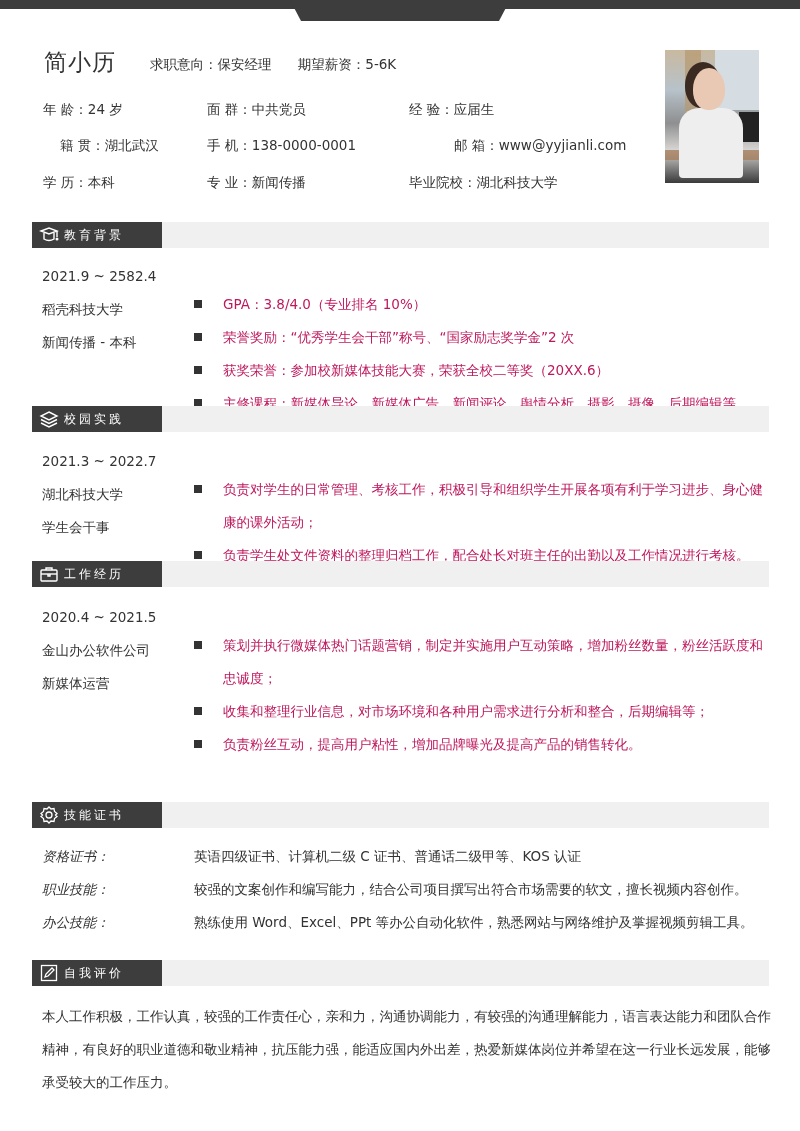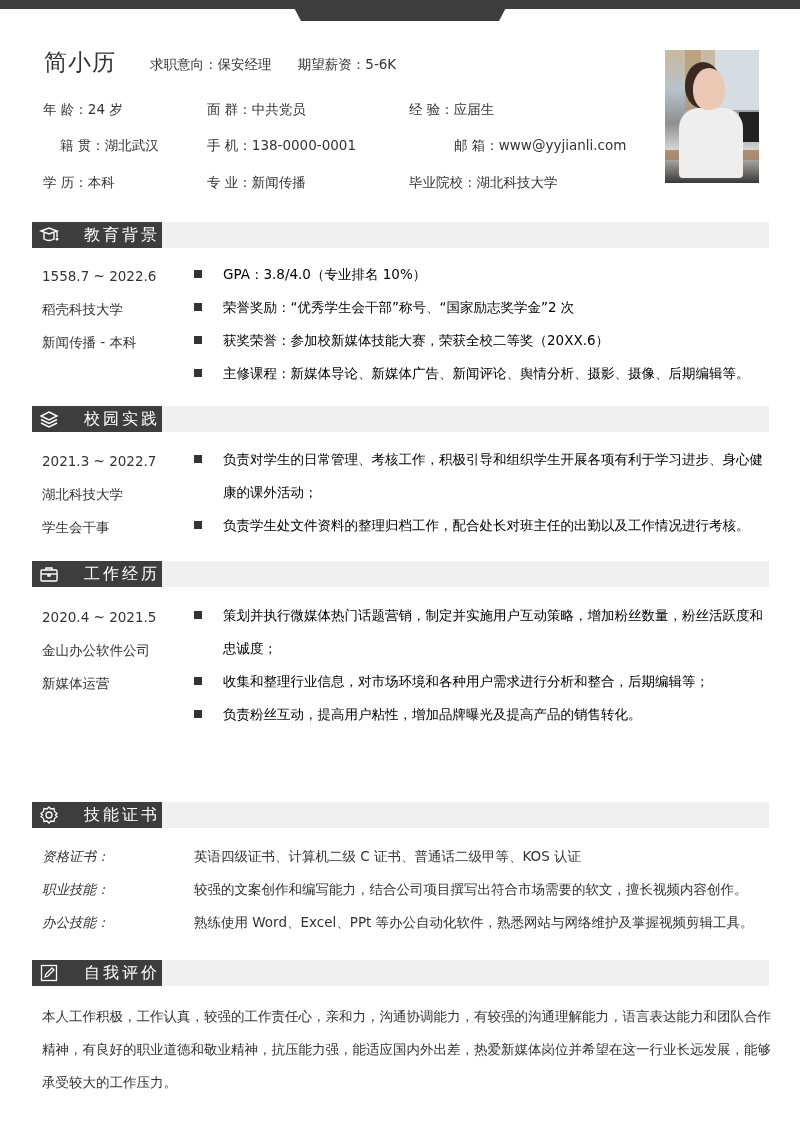--- a/index.html
+++ b/index.html
@@ -21,26 +21,26 @@
   .photo .curtain { position: absolute; left: 20px; top: 0; width: 16px; height: 65px; background: #b7986f; opacity: .7; }
   .photo .head { position: absolute; left: 28px; top: 18px; width: 32px; height: 42px; border-radius: 50% 50% 45% 45%; background: #e9c8b4; box-shadow: -6px -4px 0 2px #3a2a22; }
   .photo .body { position: absolute; left: 14px; top: 58px; width: 64px; height: 70px; border-radius: 20px 20px 4px 4px; background: #eeeeee; }
   .photo .monitor { position: absolute; left: 74px; top: 62px; width: 20px; height: 30px; background: #222; }
   .photo .desk { position: absolute; left: 0; top: 100px; width: 94px; height: 10px; background: #a67f5c; opacity: .8; }
 
   .section-header { position: absolute; left: 32px; width: 737px; height: 26px; background: #f0f0f0; }
   .section-header .tag { position: absolute; left: 0; top: 0; height: 26px; width: 130px; background: #3d3d3d; color: #fff;
                          display: flex; align-items: center; }
   .section-header .tag .icon { width: 22px; height: 22px; margin-left: 6px; display: flex; align-items: center; justify-content: center; }
-  .section-header .tag .title { margin-left: 24px; font-size: 16px; letter-spacing: 3px; }
+  .section-header .tag .title { margin-left: 4px; font-size: 12px; letter-spacing: 3px; }
 
   .left-col { position: absolute; left: 42px; font-size: 13.5px; color: #333; }
   .left-col div { height: 33px; line-height: 20px; white-space: nowrap; }
 
-  .bullets { position: absolute; left: 194px; width: 580px; font-size: 13.5px; color: #000000; }
+  .bullets { position: absolute; left: 194px; width: 580px; font-size: 13.5px; color: #be185d; margin-top: 30px; }
   .bullet { position: relative; padding-left: 29px; line-height: 33px; }
   .bullet::before { content: ""; position: absolute; left: 0; top: 12px; width: 8px; height: 8px; background: #333; }
 
   .skills { position: absolute; left: 42px; font-size: 13.5px; color: #333; }
   .skill-row { position: relative; height: 33px; white-space: nowrap; }
   .skill-row .lbl { position: absolute; left: 0; top: 0; font-style: italic; }
   .skill-row .val { position: absolute; left: 152px; top: 0; }
 
   .self-eval { position: absolute; left: 42px; top: 1000px; width: 730px; font-size: 13.5px; color: #333; line-height: 33px; }
 </style>
@@ -84,21 +84,21 @@
         <path d="M2 5 L10 2 L18 5 L10 8 Z"></path>
           <path d="M5 7 V13 Q10 16 15 13 V7"></path>
           <path d="M18 5 V11"></path>
           <circle cx="18" cy="13" r="0.8" fill="#fff"></circle>
       </svg>
     </span>
     <span class="title">教育背景</span>
   </div>
 </div>
 <div class="left-col" style="top:266px;">
-  <div>1558.7 ~ 2022.6</div>
+  <div>2021.9 ~ 2582.4</div>
   <div>稻壳科技大学</div>
   <div>新闻传播 - 本科</div>
 </div>
 <div class="bullets" style="top:258px;">
   <div class="bullet">GPA：3.8/4.0（专业排名 10%）</div>
   <div class="bullet">荣誉奖励：“优秀学生会干部”称号、“国家励志奖学金”2 次</div>
   <div class="bullet">获奖荣誉：参加校新媒体技能大赛，荣获全校二等奖（20XX.6）</div>
   <div class="bullet">主修课程：新媒体导论、新媒体广告、新闻评论、舆情分析、摄影、摄像、后期编辑等。</div>
 </div>
 

